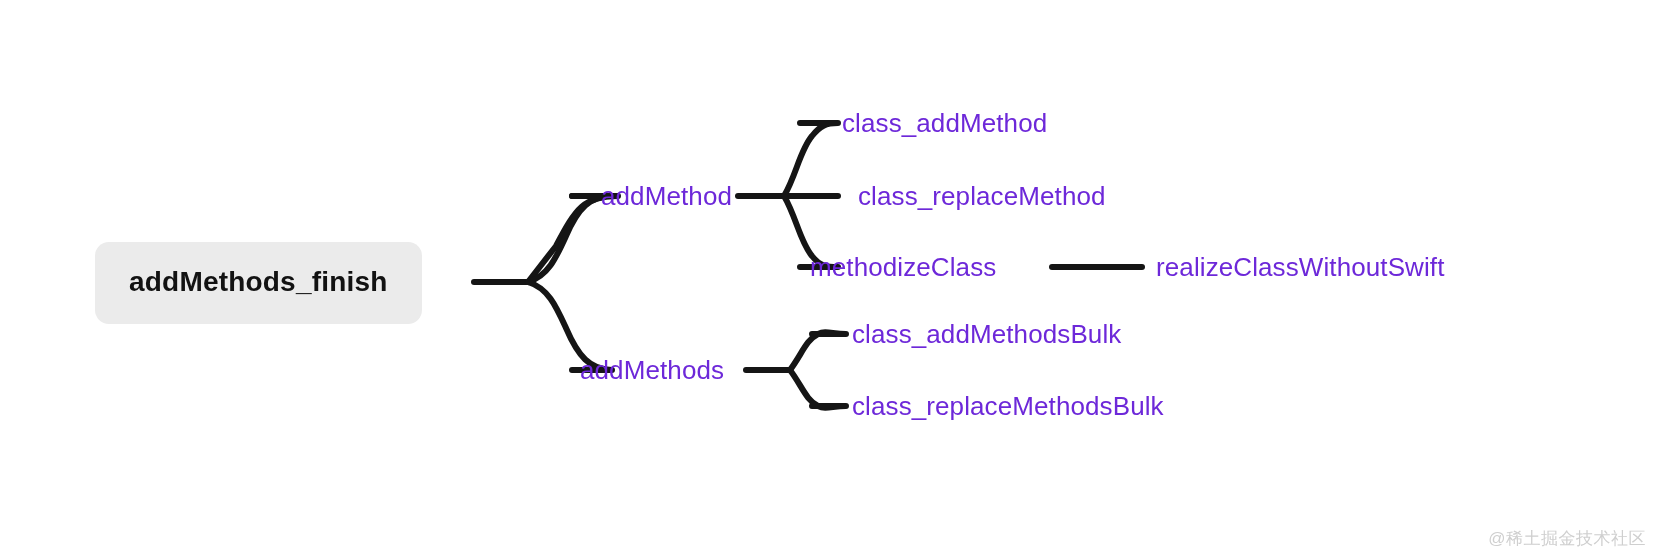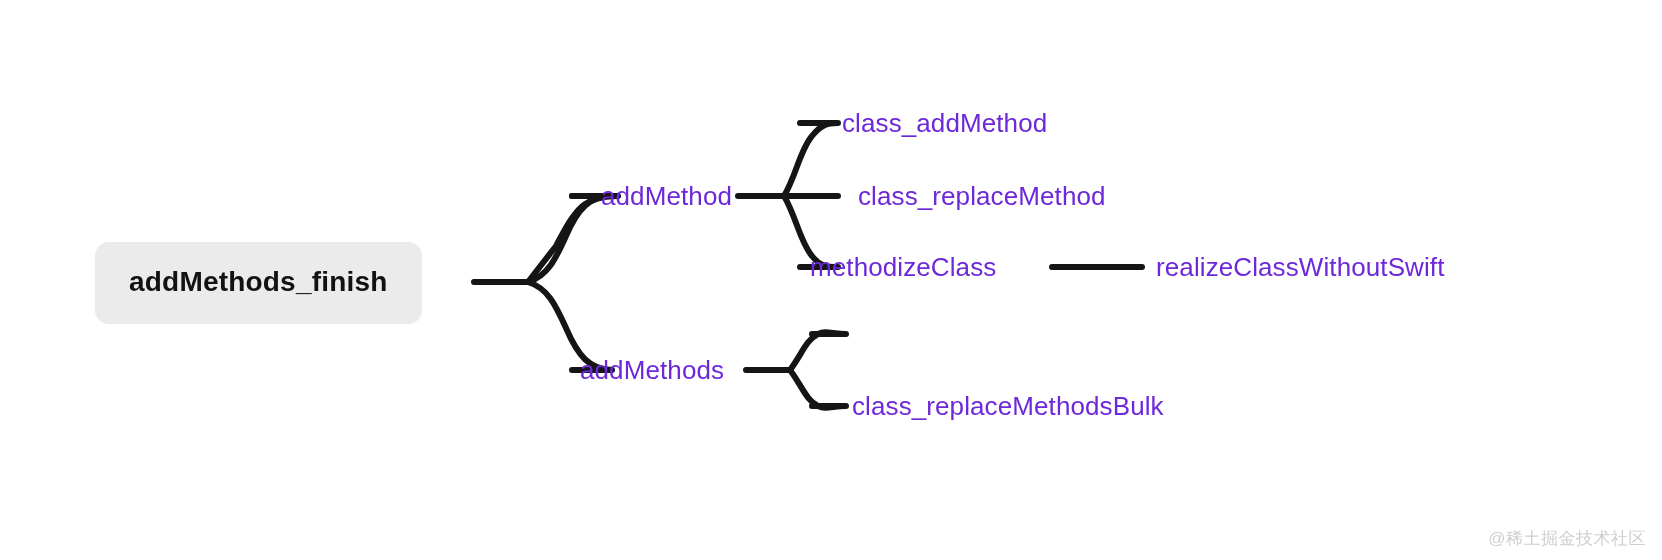--- a/index.html
+++ b/index.html
@@ -106,18 +106,19 @@
   <div class="node branch" style="left:580px; top:357px;">addMethods</div>
 
   <div class="node leaf" style="left:842px; top:110px;">class_addMethod</div>
 
   <div class="node leaf" style="left:842px; top:183px;margin-left:16px;">class_replaceMethod</div>
 
   <div class="node leaf" style="left:810px; top:254px;">methodizeClass</div>
 
   <div class="node subleaf" style="left:1156px; top:254px;text-align:right;">realizeClassWithoutSwift</div>
 
+  <div class="node leaf" style="left:852px; top:321px;">class_addMethodsBulk</div>
 
   <div class="node leaf" style="left:852px; top:393px;">class_replaceMethodsBulk</div>
 
   <div class="watermark">@稀土掘金技术社区</div>
 
 </div>
 
 </body></html>

